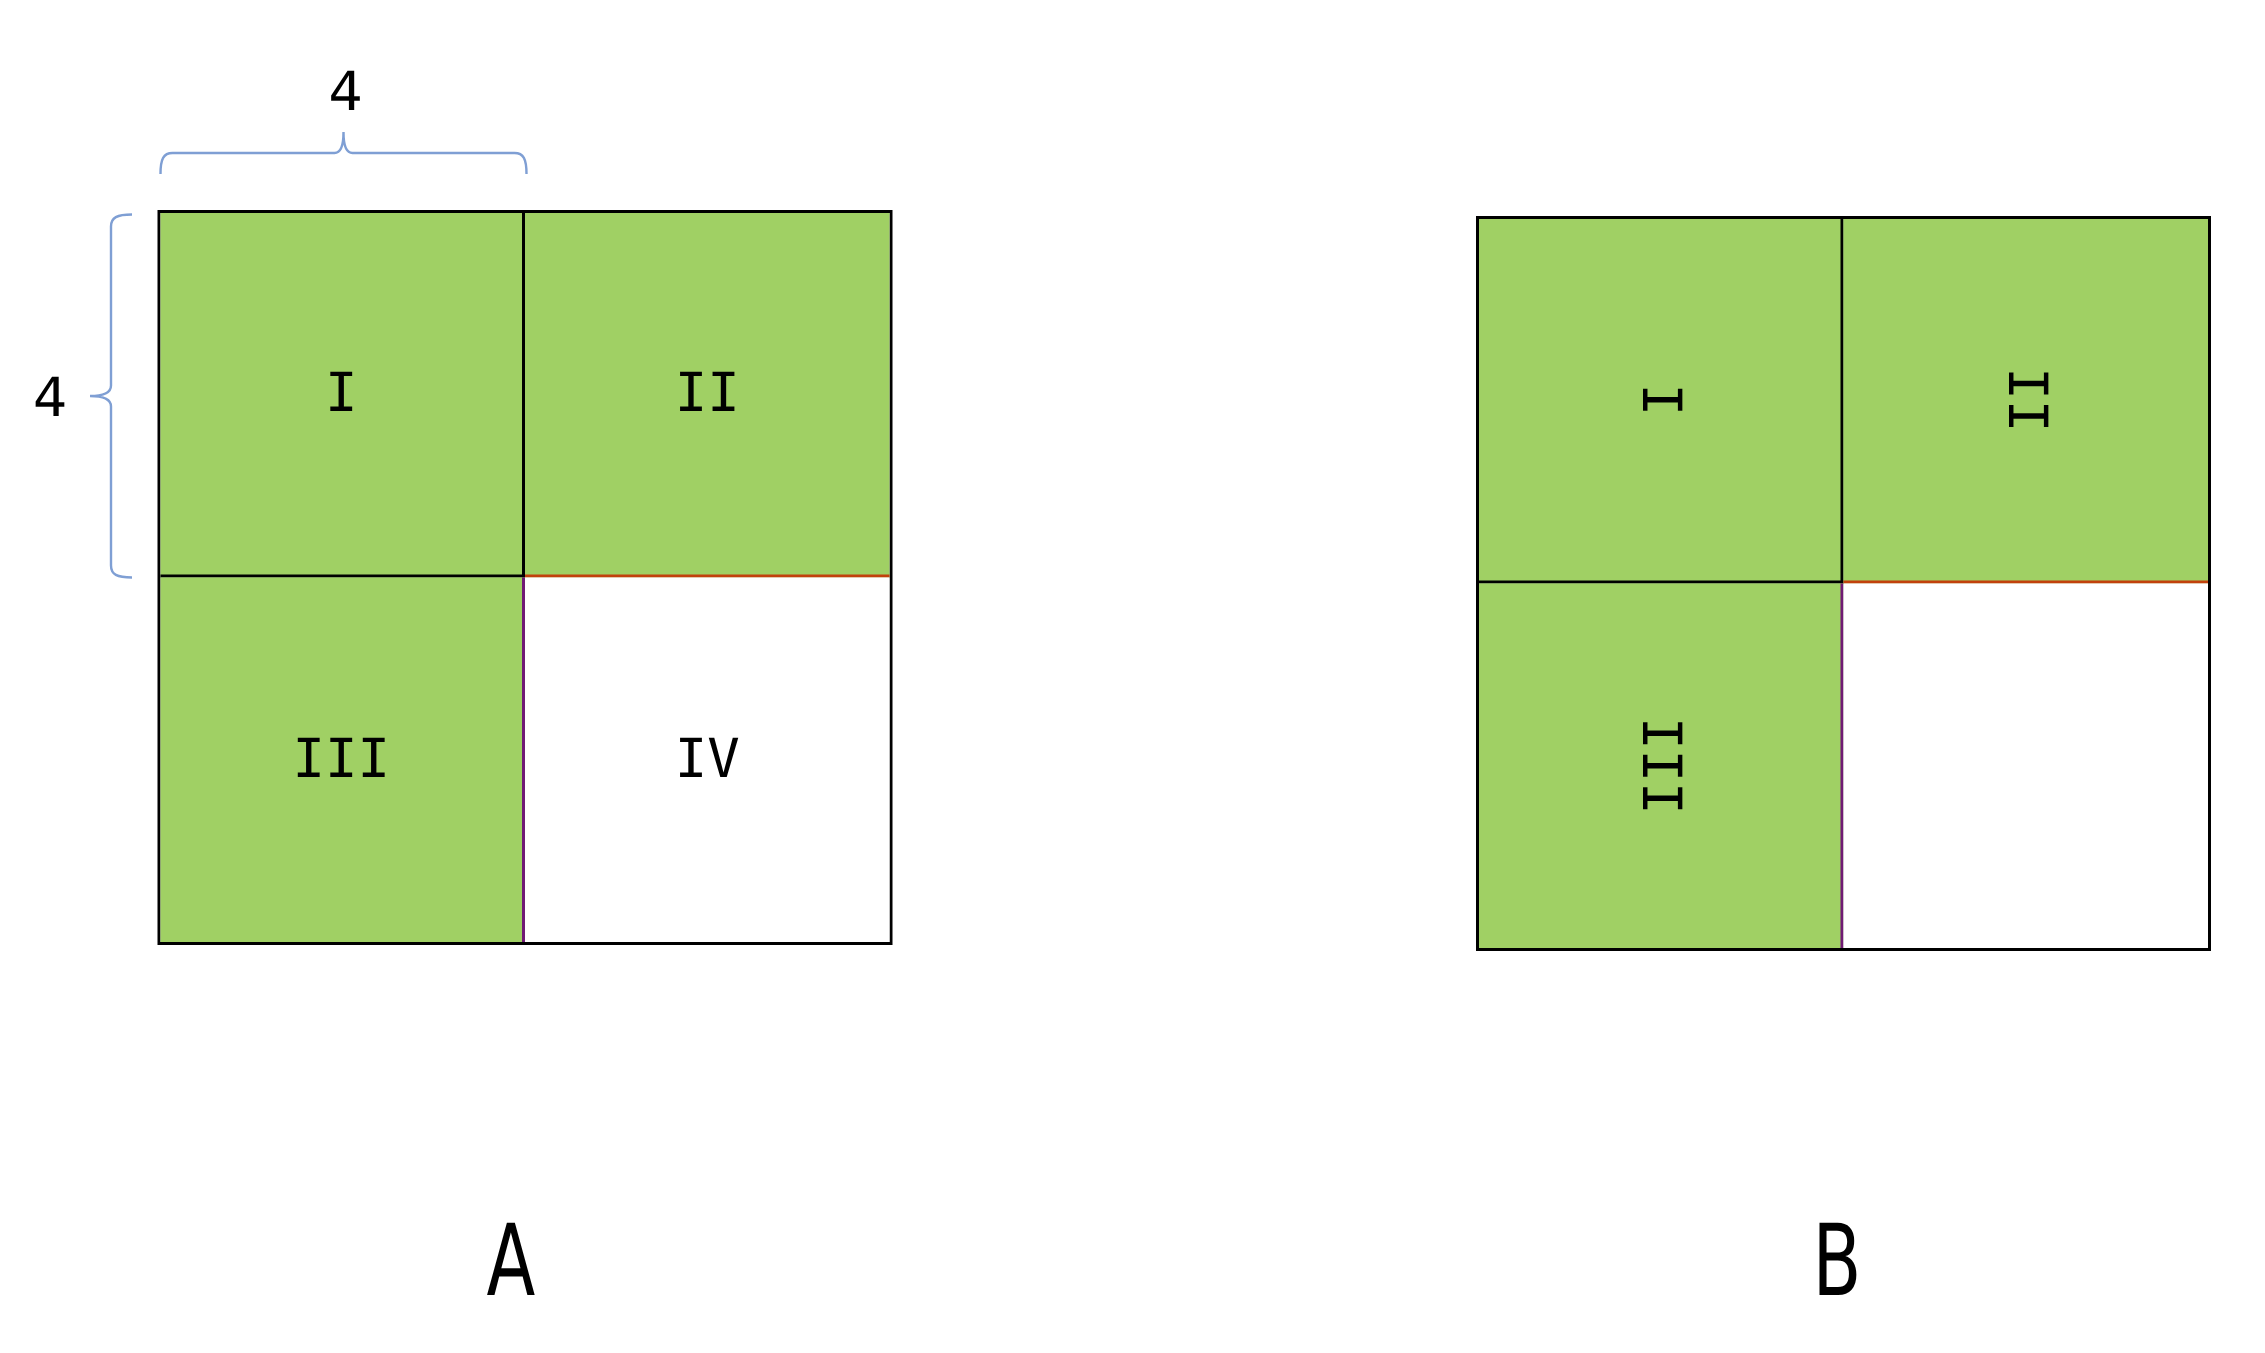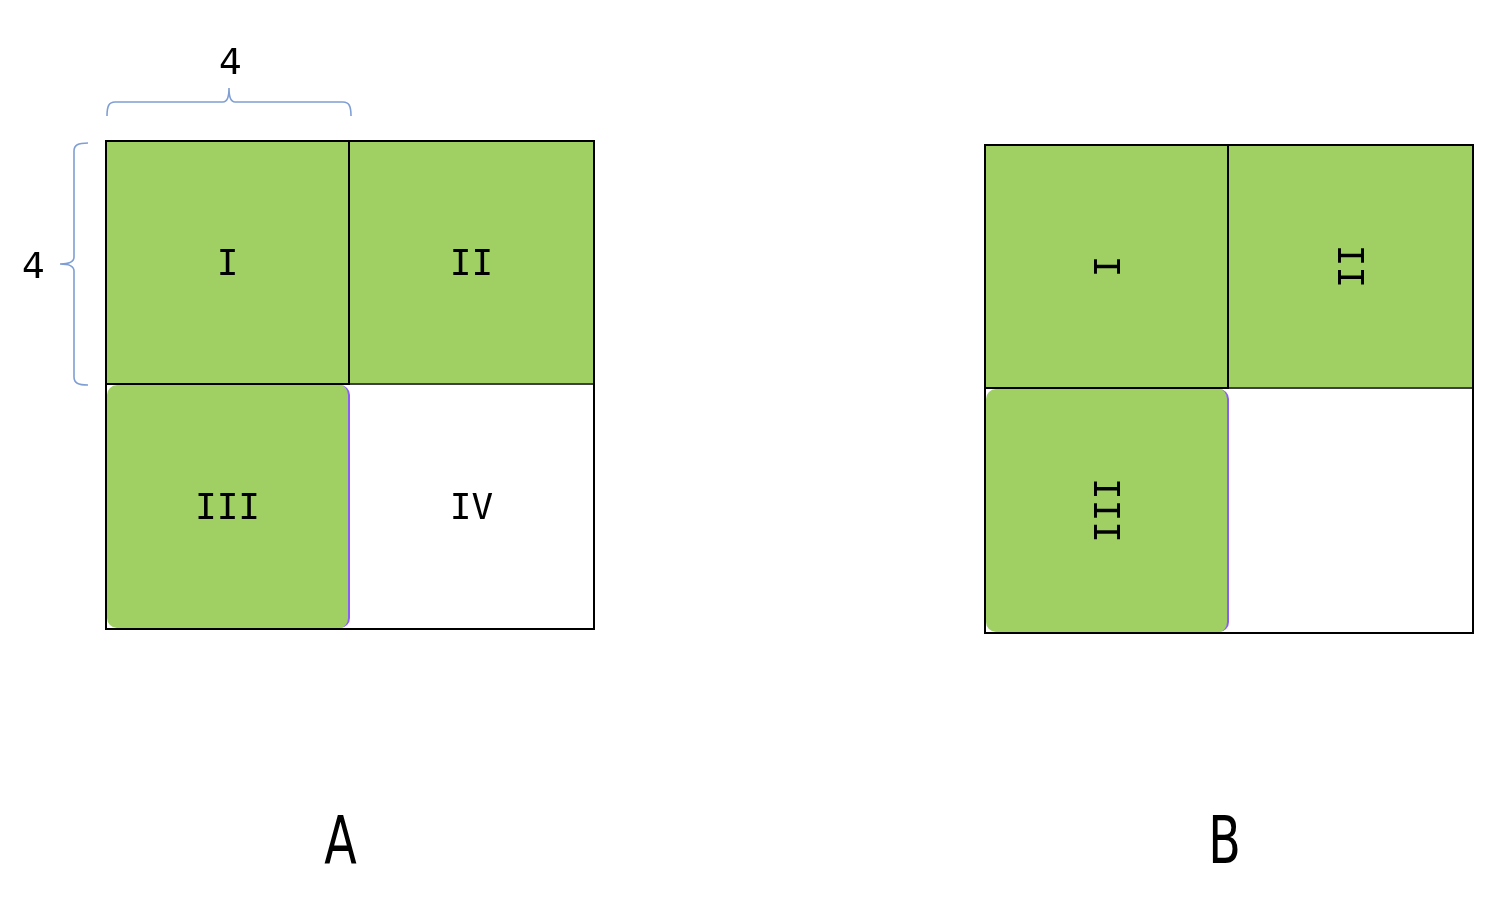--- a/index.html
+++ b/index.html
@@ -18,22 +18,22 @@
       grid-template-columns: 1fr 1fr;
       grid-template-rows: 1fr 1fr;
     }
     .cell {
       box-sizing: border-box;
       display: flex; align-items: center; justify-content: center;
       font-size: 36px;
       position: relative;
     }
     .cell.tl { border-right: 2px solid #000; border-bottom: 2px solid #000; }
-    .cell.tr { border-bottom: 2px solid #404040; align-items: center; }
-    .cell.bl { border-right: 2px solid #8b5cf6; border-radius: 10px; }
+    .cell.tr { border-bottom: 2px solid #c2410c; align-items: center; }
+    .cell.bl { border-right: 2px solid #701a75; }
     .cell.green { background: #A0D064; }
     .cell.white { background: #ffffff; align-items: center; }
     .rot { display: inline-block; transform: rotate(90deg); }
     .dim-label {
       position: absolute;
       font-family: "DejaVu Sans", "Liberation Sans", sans-serif;
       font-size: 36px;
       line-height: 1;
     }
     .caption {

